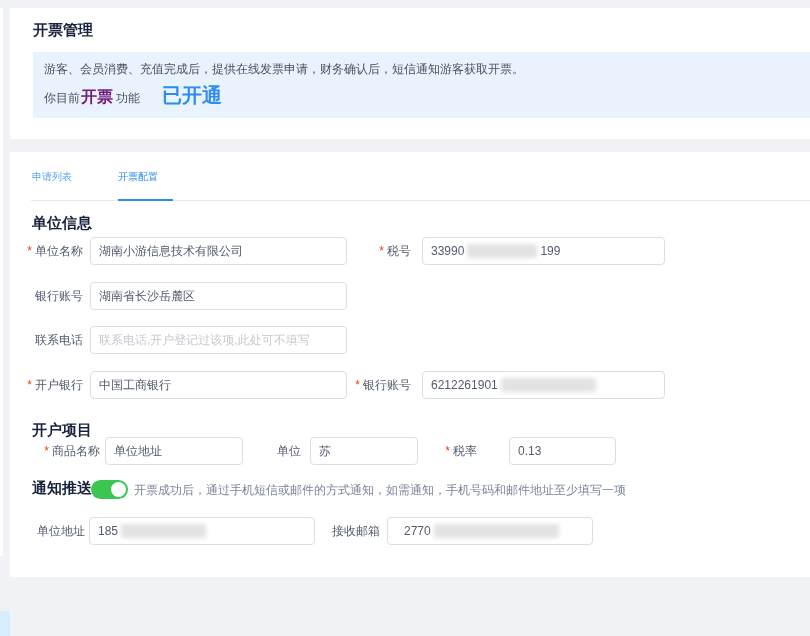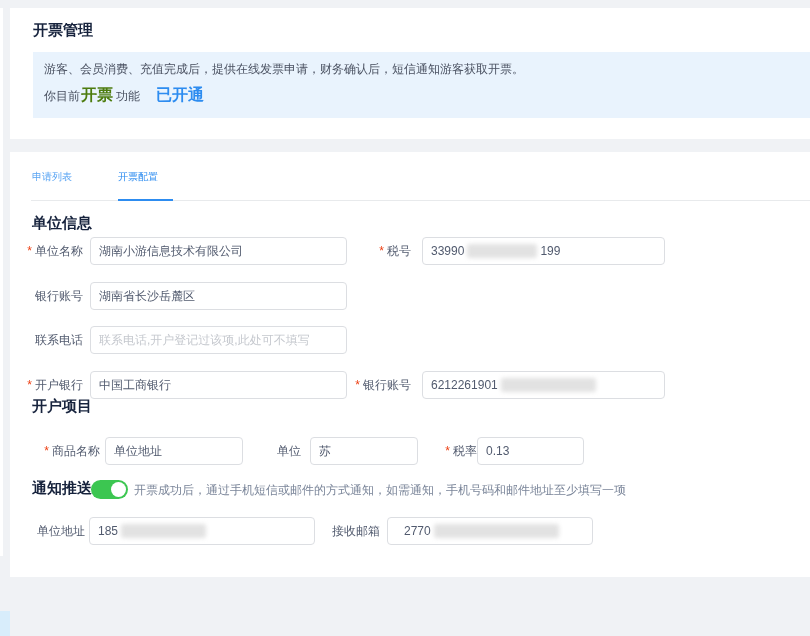--- a/index.html
+++ b/index.html
@@ -14,32 +14,32 @@
   .left-sliver{position:absolute;left:0;top:8px;width:3px;height:548px;background:#ffffff;}
   .corner-accent{position:absolute;left:0;top:611px;width:10px;height:25px;background:#d8edfb;}
   .card{position:absolute;left:10px;width:800px;background:#ffffff;}
   .card1{top:8px;height:131px;}
   .card2{top:152px;height:425px;}
 
   .page-title{position:absolute;left:23px;top:13px;margin:0;font-size:15px;font-weight:bold;color:#17233d;}
   .infobox{position:absolute;left:23px;right:0;top:44px;height:66px;background:#e9f3fd;}
   .infobox .line1{margin:0;position:absolute;left:11px;top:9px;font-size:12px;color:#495060;}
   .infobox .line2{margin:0;position:absolute;left:11px;top:30px;font-size:12px;color:#495060;line-height:26px;}
-  .infobox .feat{font-size:16px;font-weight:600;color:#4d7c0f;margin:0 3px 0 1px;}
-  .infobox .status{font-size:16px;font-weight:600;color:#2d8cf0;margin-left:16px;text-decoration:none;cursor:pointer;}
+  .infobox .feat{font-size:16px;font-weight:600;color:#701a75;margin:0 3px 0 1px;}
+  .infobox .status{font-size:20px;font-weight:600;color:#2d8cf0;margin-left:22px;text-decoration:none;cursor:pointer;}
 
   .tab{position:absolute;top:18px;font-size:10px;cursor:pointer;}
   .tab.t0{left:22px;color:#57a3f3;}
   .tab.t1{left:108px;color:#2d8cf0;}
   .tab-underline{position:absolute;left:108px;top:47px;width:55px;height:2px;background:#2d8cf0;}
   .tab-divider{position:absolute;left:21px;right:0;top:48px;height:1px;background:#e8eaec;}
 
   .sec-title{position:absolute;left:22px;margin:0;font-size:15px;font-weight:bold;color:#17233d;}
   .sec-unit{top:62px;}
-  .sec-item{top:245px;text-align:right;}
+  .sec-item{top:269px;text-align:right;}
   .sec-notify{top:327px;}
 
   .row{position:absolute;left:22px;right:0;height:28px;}
   .r1{top:85px;}  .r2{top:130px;} .r3{top:174px;} .r4{top:219px;}
   .r5{top:285px;} .r6{top:365px;}
 
   .lbl{position:absolute;top:0;font-size:12px;color:#515a6e;text-align:right;line-height:28px;white-space:nowrap;}
   .req{color:#ed4014;margin-right:3px;font-size:12px;}
   .inp{
     position:absolute;top:0;height:28px;box-sizing:border-box;
@@ -54,21 +54,21 @@
   .c1-lbl{left:-22px;width:73px;}
   .c1-inp{left:58px;width:257px;}
   .c2-lbl{left:308px;width:71px;}
   .c2-inp{left:390px;width:243px;}
 
   .p-lbl{left:-22px;width:90px;}
   .p-inp{left:73px;width:138px;}
   .u-lbl{left:218px;width:51px;}
   .u-inp{left:278px;width:108px;}
   .t-lbl{left:383px;width:62px;}
-  .t-inp{left:445px;width:107px;}
+  .t-inp{left:477px;width:107px;}
 
   .n1-lbl{left:-22px;width:75px;}
   .n1-inp{left:57px;width:226px;}
   .n2-lbl{left:278px;width:70px;}
   .n2-inp{left:355px;width:206px;padding-left:16px;}
 
   .toggle{position:absolute;left:81px;top:328px;width:37px;height:19px;border-radius:10px;background:#3cc651;cursor:pointer;}
   .toggle .knob{position:absolute;right:2px;top:2px;width:15px;height:15px;border-radius:50%;background:#fff;}
   .notify-desc{position:absolute;left:124px;top:325px;font-size:12px;color:#7a8599;line-height:26px;margin:0;}
 </style>

